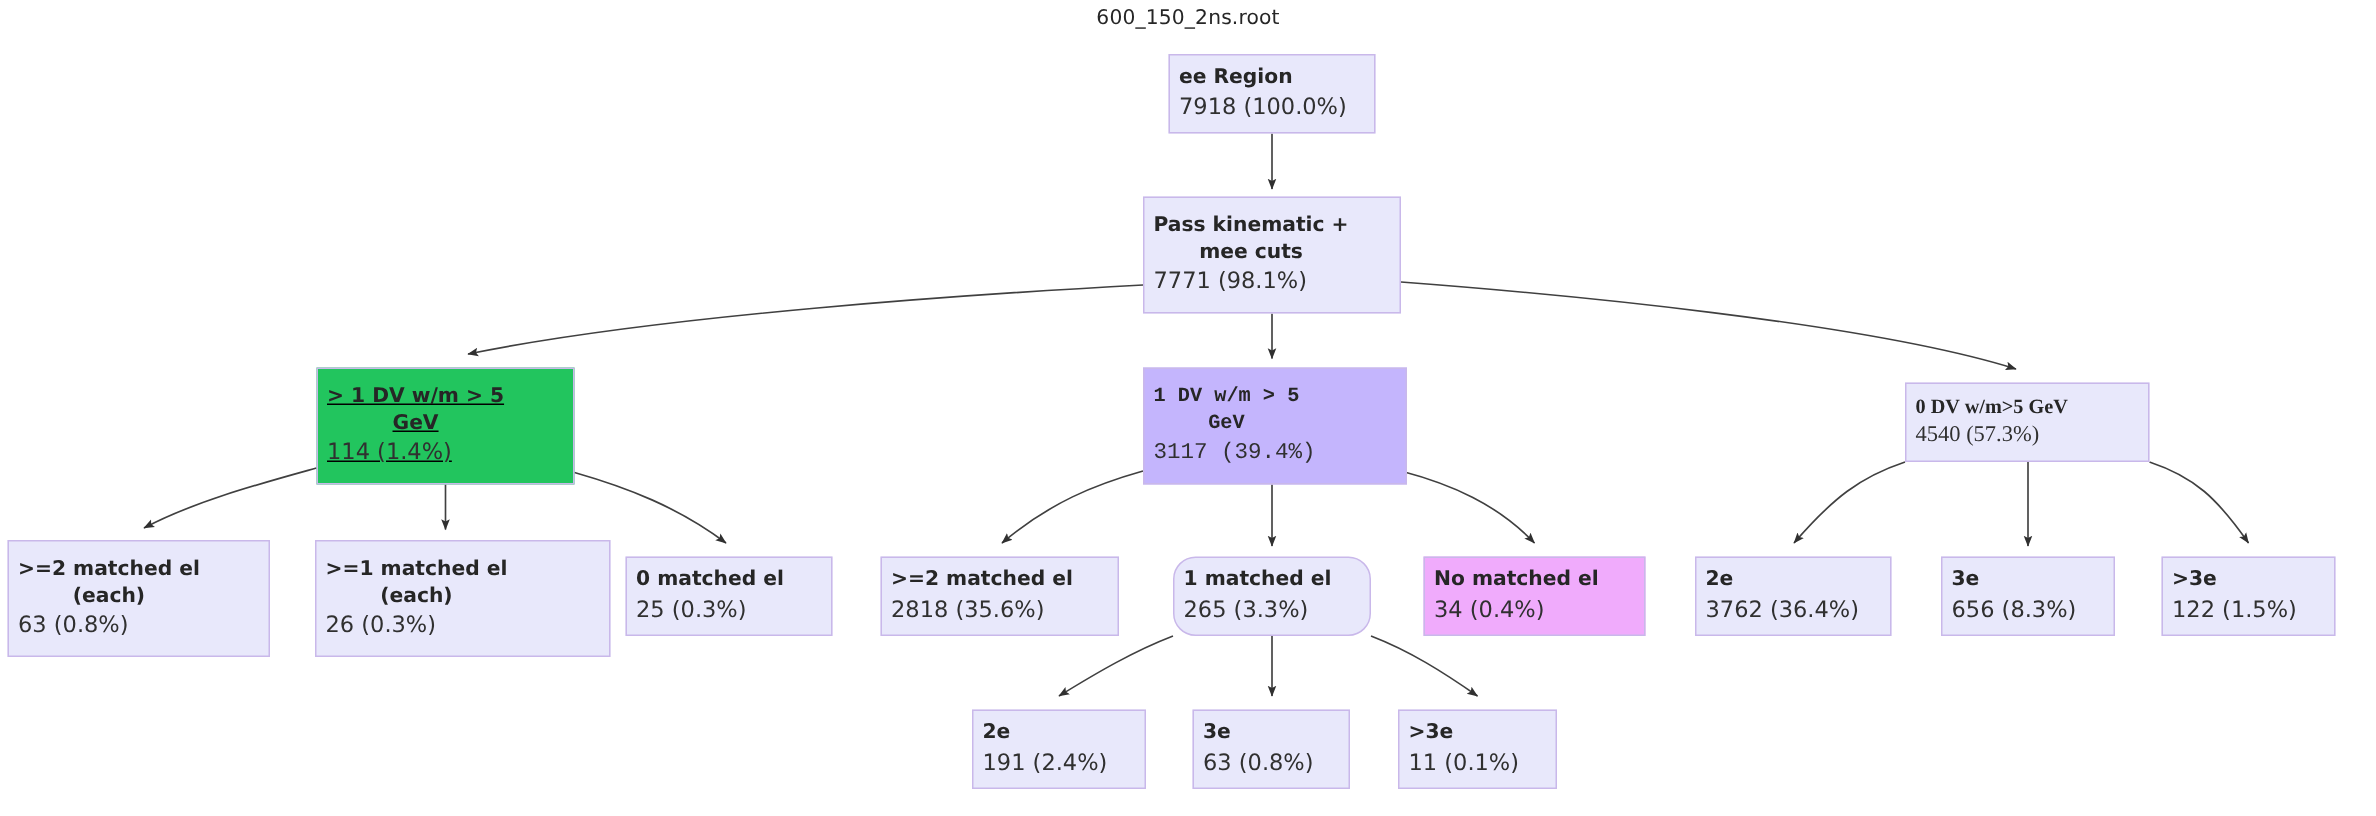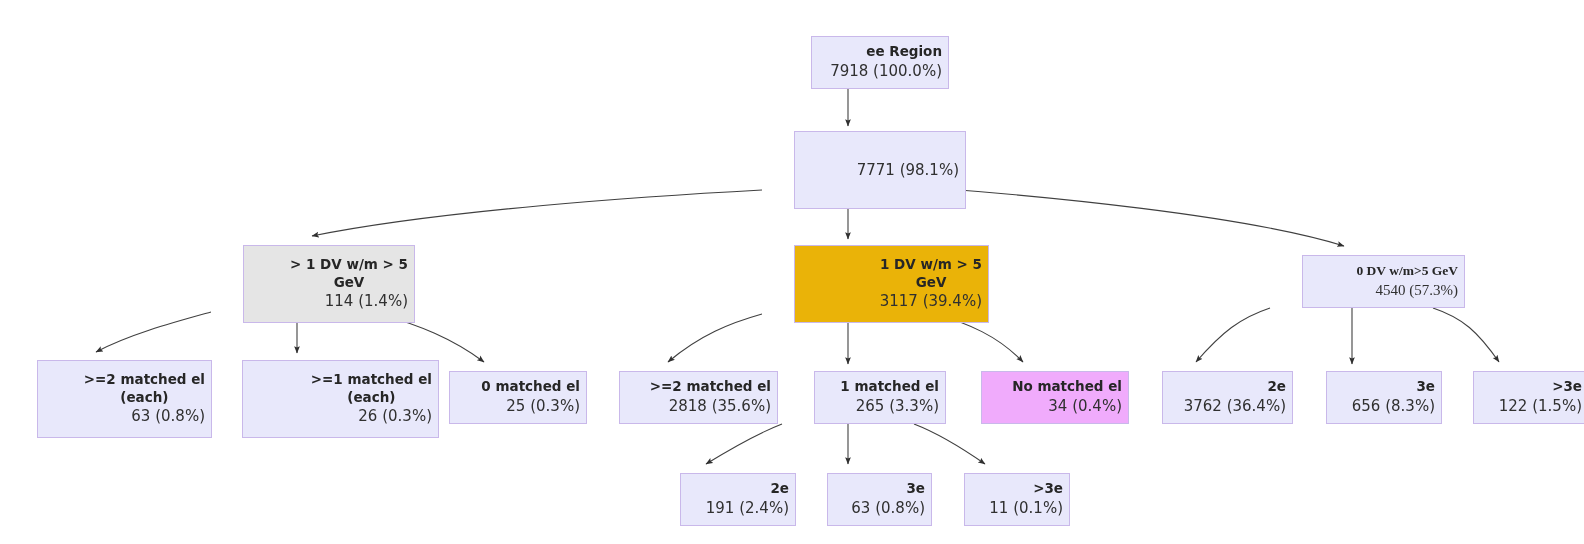--- a/index.html
+++ b/index.html
@@ -38,45 +38,45 @@
     font-family: "DejaVu Sans", sans-serif;
     letter-spacing: 0.1px;
   }
   .node {
     position: absolute;
     box-sizing: border-box;
     background: #e8e8fb;
     border: 1.3px solid #c9b8ea;
     display: flex;
     flex-direction: column;
-    align-items: flex-end;
+    align-items: flex-start;
     justify-content: center;
     text-align: center;
     line-height: 1.32;
     padding: 2px 6px;
-    margin-left: 32px;
   }
   .node-label {
     font-size: 13.5px;
     font-weight: bold;
     color: #262626;
     white-space: pre-line;
   }
   .node-count {
     font-size: 15px;
     font-weight: normal;
     color: #303030;
     margin-top: 1px;
   }
 </style>
 </head>
 <body>
 
 <div id="canvas">
 
+  <div class="graph-title">600_150_2ns.root</div>
 
   <svg id="edges" viewBox="0 0 1584 544">
     <defs>
       <marker id="arrowhead" markerWidth="9" markerHeight="9" refX="6.2" refY="3" orient="auto" markerUnits="strokeWidth">
         <path d="M0,0.4 L6.6,3 L0,5.6 L1.3,3 Z" fill="#303030"></path>
       </marker>
     </defs>
     <g id="edge-paths">
         <path d="M 848,89 C 848,103 848,112 848,126" fill="none" stroke="#404040" stroke-width="1.1" marker-end="url(#arrowhead)"></path>
         <path d="M 762,190 C 650,196 440,210 312,236" fill="none" stroke="#404040" stroke-width="1.1" marker-end="url(#arrowhead)"></path>
@@ -96,28 +96,30 @@
         <path d="M 914,424 C 940,434 962,448 985,464" fill="none" stroke="#404040" stroke-width="1.1" marker-end="url(#arrowhead)"></path>
       </g>
   </svg>
 
   <div id="node-layer">
       <div class="node" style="left: 779px; top: 36px; width: 138px; height: 53px; background: rgb(232, 232, 251); border-color: rgb(201, 184, 234);">
         <div class="node-label">ee Region</div>
         <div class="node-count">7918 (100.0%)</div>
       </div>
       <div class="node" style="left: 762px; top: 131px; width: 172px; height: 78px; background: rgb(232, 232, 251); border-color: rgb(201, 184, 234);">
+        <div class="node-label">Pass kinematic +
+mee cuts</div>
         <div class="node-count">7771 (98.1%)</div>
       </div>
-      <div class="node" style="left: 211px; top: 245px; width: 172px; height: 78px; background: #e5e5e5; border-color: rgb(201, 184, 234);">
+      <div class="node" style="left: 211px; top: 245px; width: 172px; height: 78px; background: #22c55e; border-color: rgb(201, 184, 234); text-decoration: underline;">
         <div class="node-label">&gt; 1 DV w/m &gt; 5
 GeV</div>
         <div class="node-count">114 (1.4%)</div>
       </div>
-      <div class="node" style="left: 762px; top: 245px; width: 195px; height: 78px; background: #eab308; border-color: rgb(201, 184, 234);">
+      <div class="node" style="left: 762px; top: 245px; width: 176px; height: 78px; background: #c4b5fd; border-color: rgb(201, 184, 234); font-family: Liberation Mono, monospace;">
         <div class="node-label">1 DV w/m &gt; 5
 GeV</div>
         <div class="node-count">3117 (39.4%)</div>
       </div>
       <div class="node" style="left: 1270px; top: 255px; width: 163px; height: 53px; background: rgb(232, 232, 251); border-color: rgb(201, 184, 234); font-family: Liberation Serif, serif;">
         <div class="node-label">0 DV w/m&gt;5 GeV</div>
         <div class="node-count">4540 (57.3%)</div>
       </div>
       <div class="node" style="left: 5px; top: 360px; width: 175px; height: 78px; background: rgb(232, 232, 251); border-color: rgb(201, 184, 234);">
         <div class="node-label">&gt;=2 matched el
@@ -130,21 +132,21 @@
         <div class="node-count">26 (0.3%)</div>
       </div>
       <div class="node" style="left: 417px; top: 371px; width: 138px; height: 53px; background: rgb(232, 232, 251); border-color: rgb(201, 184, 234);">
         <div class="node-label">0 matched el</div>
         <div class="node-count">25 (0.3%)</div>
       </div>
       <div class="node" style="left: 587px; top: 371px; width: 159px; height: 53px; background: rgb(232, 232, 251); border-color: rgb(201, 184, 234);">
         <div class="node-label">&gt;=2 matched el</div>
         <div class="node-count">2818 (35.6%)</div>
       </div>
-      <div class="node" style="left: 782px; top: 371px; width: 132px; height: 53px; background: rgb(232, 232, 251); border-color: rgb(201, 184, 234);">
+      <div class="node" style="left: 782px; top: 371px; width: 132px; height: 53px; background: rgb(232, 232, 251); border-color: rgb(201, 184, 234); border-radius: 15px;">
         <div class="node-label">1 matched el</div>
         <div class="node-count">265 (3.3%)</div>
       </div>
       <div class="node" style="left: 949px; top: 371px; width: 148px; height: 53px; background: #f0abfc; border-color: rgb(201, 184, 234);">
         <div class="node-label">No matched el</div>
         <div class="node-count">34 (0.4%)</div>
       </div>
       <div class="node" style="left: 1130px; top: 371px; width: 131px; height: 53px; background: rgb(232, 232, 251); border-color: rgb(201, 184, 234);">
         <div class="node-label">2e</div>
         <div class="node-count">3762 (36.4%)</div>

